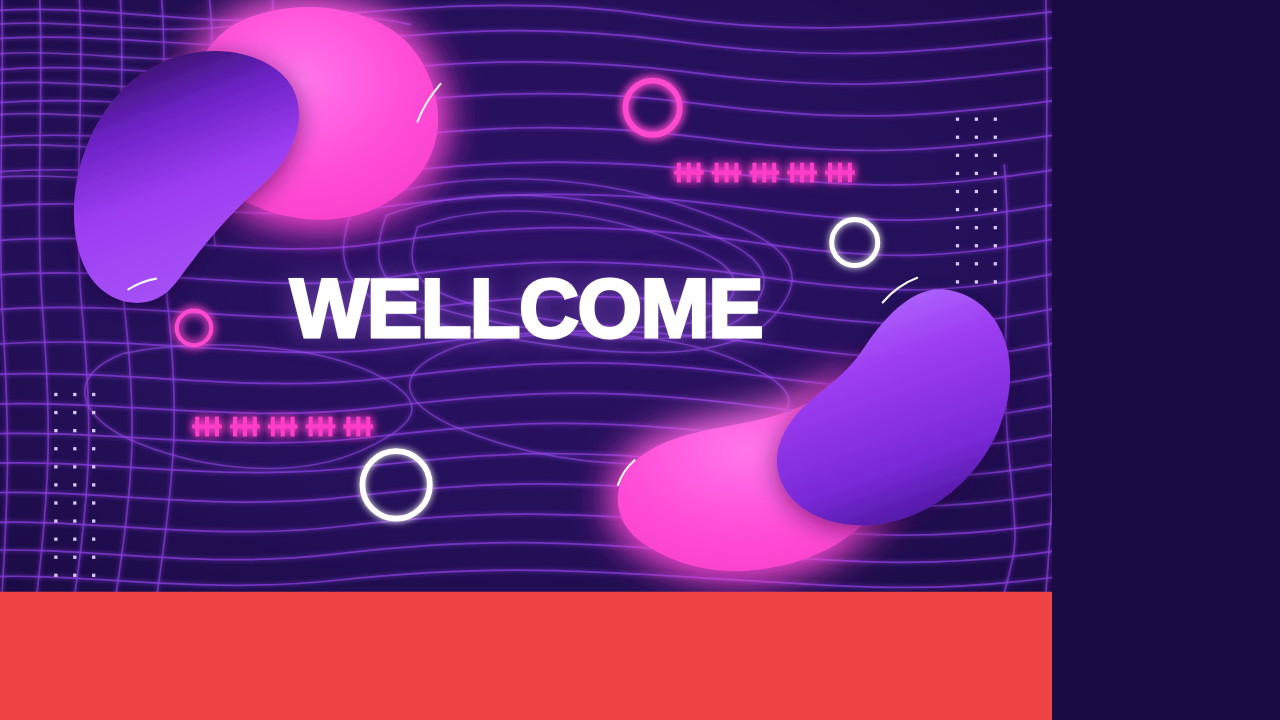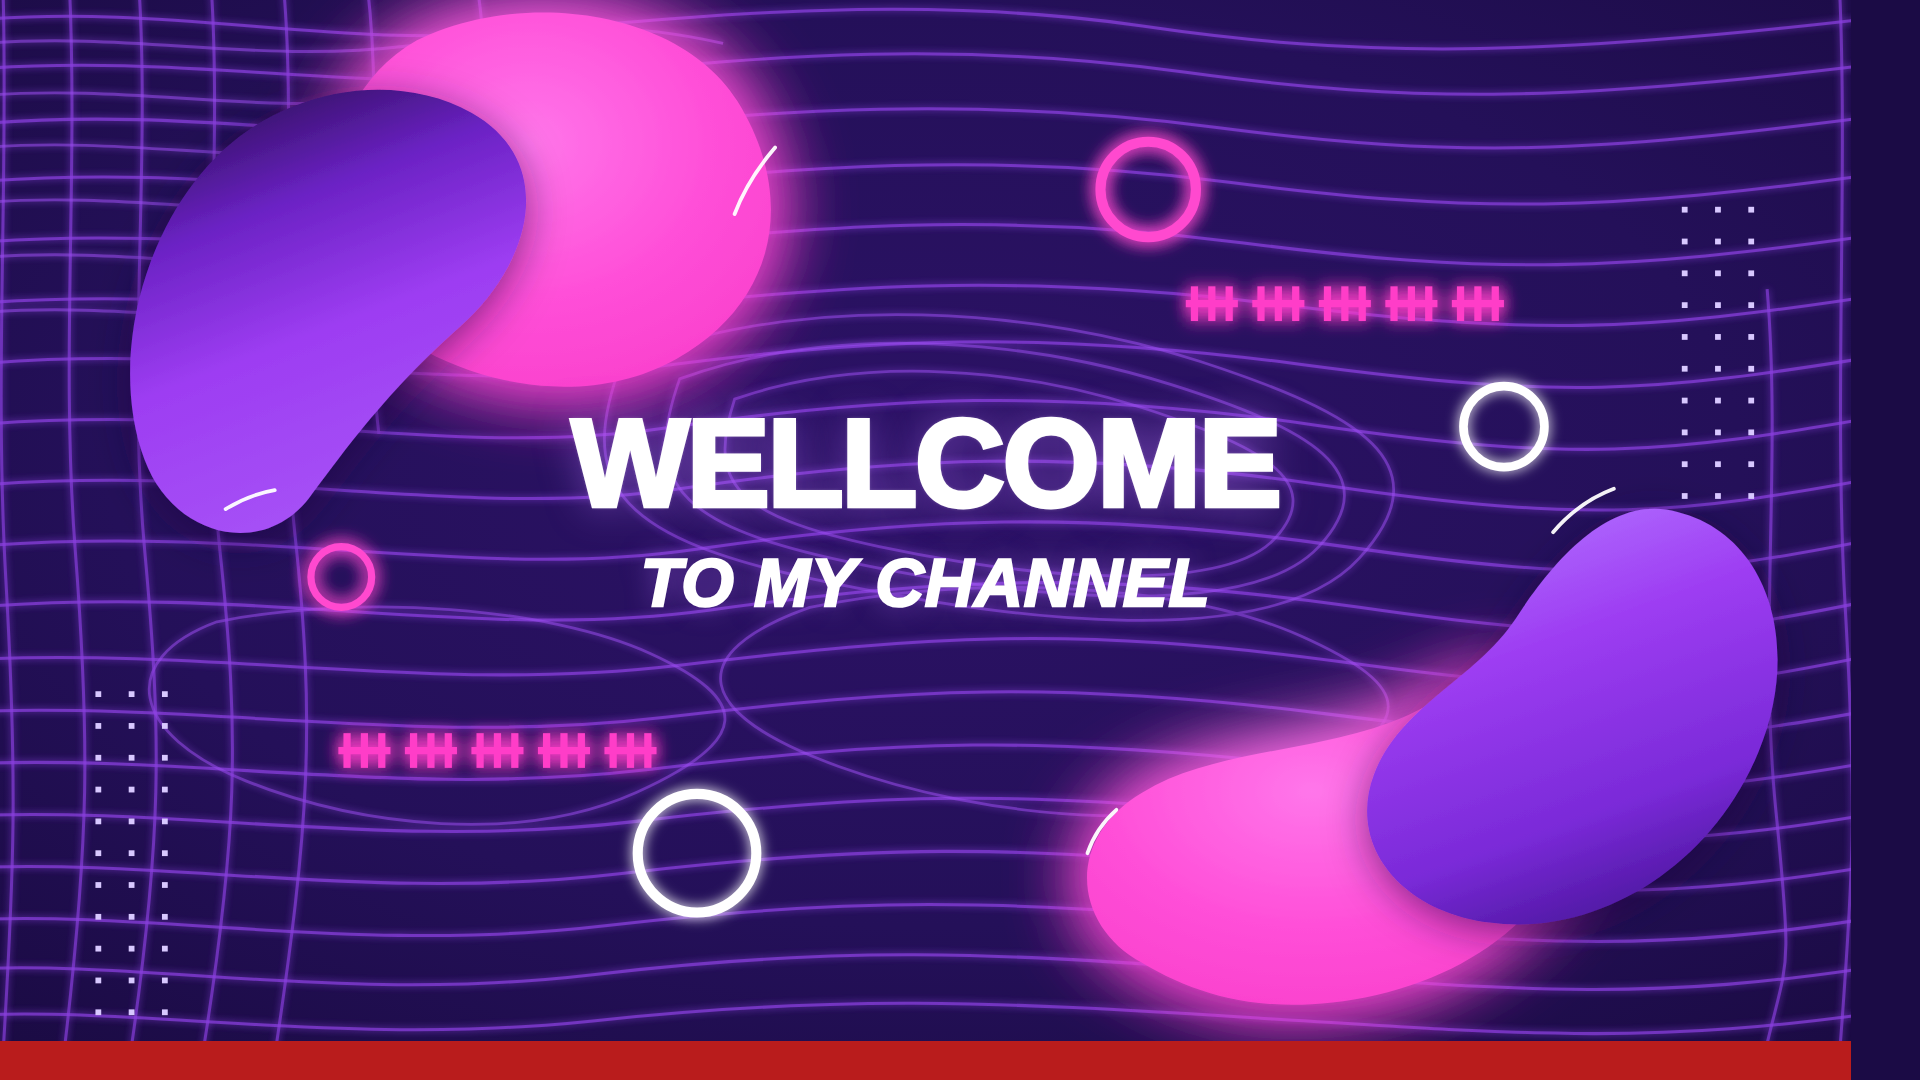--- a/index.html
+++ b/index.html
@@ -4,23 +4,23 @@
 <title>Welcome Channel Banner</title>
 <style>
   * { margin:0; padding:0; box-sizing:border-box; }
   html, body {
     width:1280px; height:720px; overflow:hidden;
     background:#1b0b45;
     font-family:"Liberation Sans", sans-serif;
   }
   #stage {
     position:relative;
-    width:1234px; height:720px;
+    width:1052px; height:720px;
     overflow:hidden;
-    background:#b91c1c;
+    background:#ef4444;
   }
   .layer { position:absolute; inset:0; }
   svg.layer { display:block; }
 
   
   #title-block {
     position:absolute;
     left:0; right:0;
     top:268px;
     text-align:center;
@@ -339,16 +339,15 @@
     <g fill="none" stroke="#ffffff" stroke-width="2.6" stroke-linecap="round" opacity="0.95">
       <path d="M536 102 C 524 116, 514 132, 508 148"></path>
       <path d="M156 352 C 166 346, 178 341, 190 339"></path>
       <path d="M1074 368 C 1086 354, 1100 344, 1116 338"></path>
       <path d="M752 590 C 756 578, 763 568, 772 560"></path>
     </g>
   </svg>
 
   <div id="title-block">
     <span id="main-title">WELLCOME</span>
-    <span id="sub-title">TO MY CHANNEL</span>
   </div>
 
 </div>
 
 </body></html>

